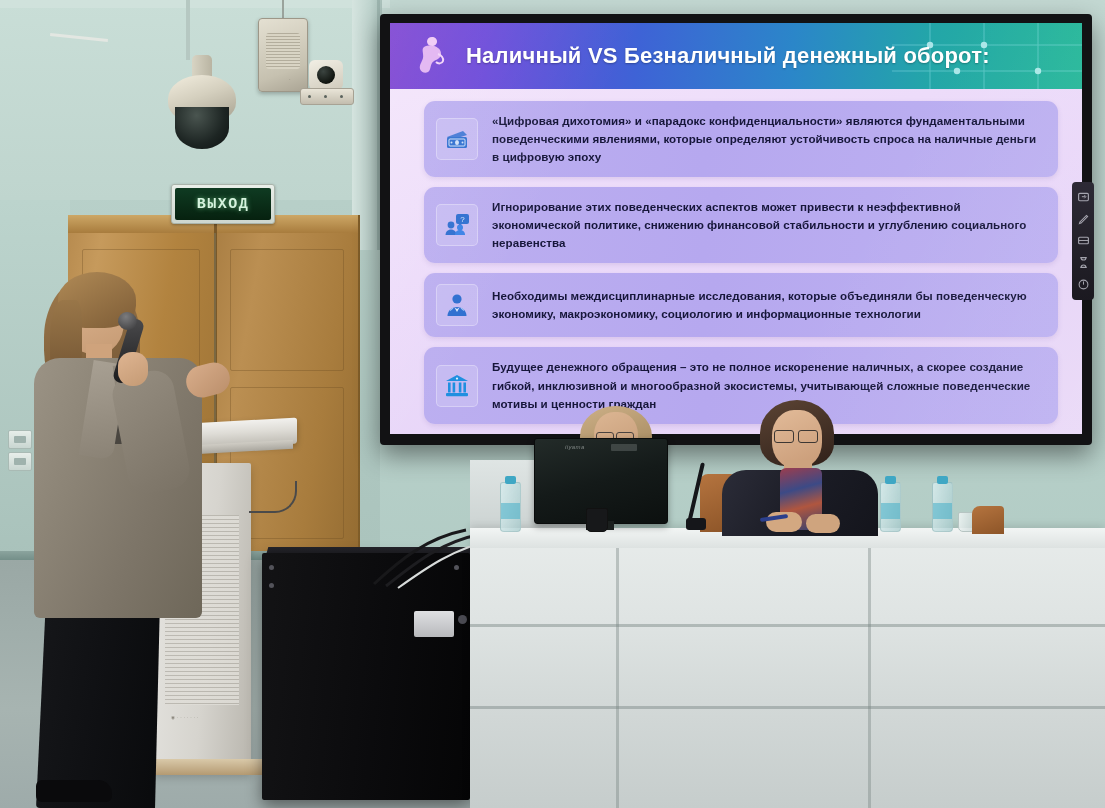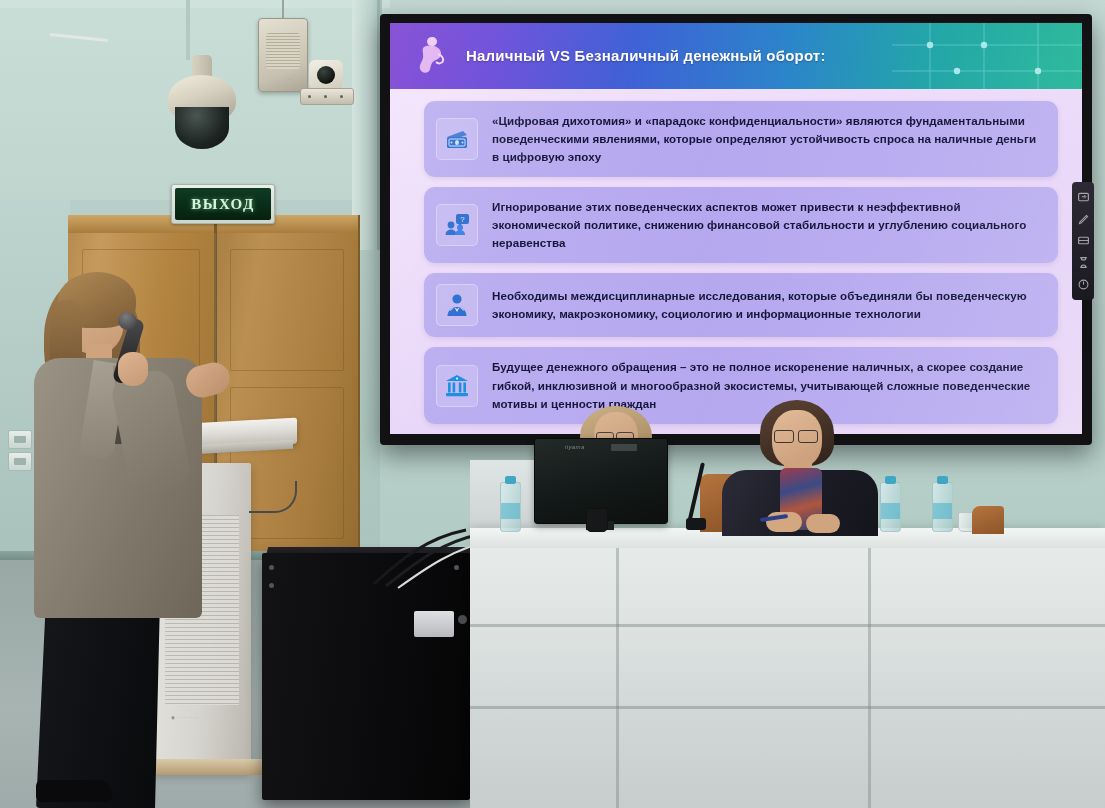--- a/index.html
+++ b/index.html
@@ -52,21 +52,21 @@
     background:linear-gradient(180deg,#e7eeea,#c9d6d1);border:1px solid #a9bab4;}
   .outlet b{position:absolute;left:5px;top:5px;width:12px;height:7px;border-radius:1px;background:#9fb2ad;display:block;}
 
   
   .exit-sign{position:absolute;left:171px;top:184px;width:96px;height:32px;border-radius:3px;
     background:linear-gradient(180deg,#e9efe9,#cdd6ce);border:1px solid #aab4ab;
     box-shadow:0 1px 3px rgba(0,0,0,.3);display:flex;align-items:center;justify-content:center;padding:3px;}
   .exit-inner{width:100%;height:100%;background:linear-gradient(180deg,#0f3b22,#06210f);
     border-radius:2px;display:flex;align-items:center;justify-content:center;}
   .exit-inner span{color:#d6f3de;font-size:15px;font-weight:700;letter-spacing:1.5px;
-    font-family:Liberation Serif, serif;text-shadow:0 0 5px rgba(150,255,180,.6);}
+    font-family:Liberation Mono, monospace;text-shadow:0 0 5px rgba(150,255,180,.6);}
 
   
   .dome-cam{position:absolute;left:166px;top:55px;width:72px;height:96px;}
   .dome-arm{position:absolute;left:26px;top:0;width:20px;height:26px;border-radius:5px;
     background:linear-gradient(90deg,#d8d4c4,#b9b4a2);}
   .dome-body{position:absolute;left:2px;top:20px;width:68px;height:48px;border-radius:50% 50% 42% 42%;
     background:linear-gradient(160deg,#efeadb 5%,#d4cfbe 45%,#a59f8e 100%);}
   .dome-glass{position:absolute;left:9px;top:52px;width:54px;height:42px;border-radius:0 0 50% 50%;
     background:radial-gradient(ellipse at 40% 20%,#4a5550,#1d2523 60%,#0d1211);}
   .cam-mount-bar{position:absolute;left:186px;top:0;width:4px;height:60px;background:#b6c8c2;}
@@ -96,21 +96,21 @@
   .tv-screen{position:relative;width:100%;height:100%;overflow:hidden;background:#efe2fb;}
 
   .slide{position:absolute;inset:0;
     background:linear-gradient(160deg,#f4e6fb 0%,#eddcfa 40%,#e7d5f8 72%,#ead9f7 100%);}
 
   .slide-header{position:absolute;left:0;top:0;width:100%;height:66px;
     background:linear-gradient(95deg,#7a3fd1 0%,#6a48d9 14%,#3e63d6 36%,#2b86c9 58%,#23a6a8 78%,#28b89a 100%);
     display:flex;align-items:center;overflow:hidden;}
   .hdr-nodes{position:absolute;right:0;top:0;width:190px;height:66px;opacity:.75;}
   .hdr-logo{position:relative;width:38px;height:44px;margin-left:22px;flex:0 0 auto;}
-  .hdr-title{position:relative;margin-left:16px;color:#fff;font-size:15px;font-weight:700;
+  .hdr-title{position:relative;margin-left:16px;color:#fff;font-size:22px;font-weight:700;
     line-height:1.28;letter-spacing:.2px;text-shadow:0 1px 2px rgba(0,0,0,.28);z-index:2;}
 
   .bullets{position:absolute;left:34px;right:24px;top:78px;display:flex;flex-direction:column;gap:10px;}
   .bullet{display:flex;align-items:center;gap:14px;border-radius:11px;padding:11px 16px 11px 12px;
     background:linear-gradient(100deg,#bcaff0 0%,#b6a8ef 45%,#bdb1f1 100%);
     box-shadow:0 2px 5px rgba(90,60,150,.13);}
   .b-icon{flex:0 0 auto;width:40px;height:40px;border-radius:5px;
     background:rgba(255,255,255,.16);border:1px solid rgba(255,255,255,.30);
     display:flex;align-items:center;justify-content:center;}
   .b-text{font-size:11.6px;line-height:1.56;color:#16163a;font-weight:600;letter-spacing:.05px;}

